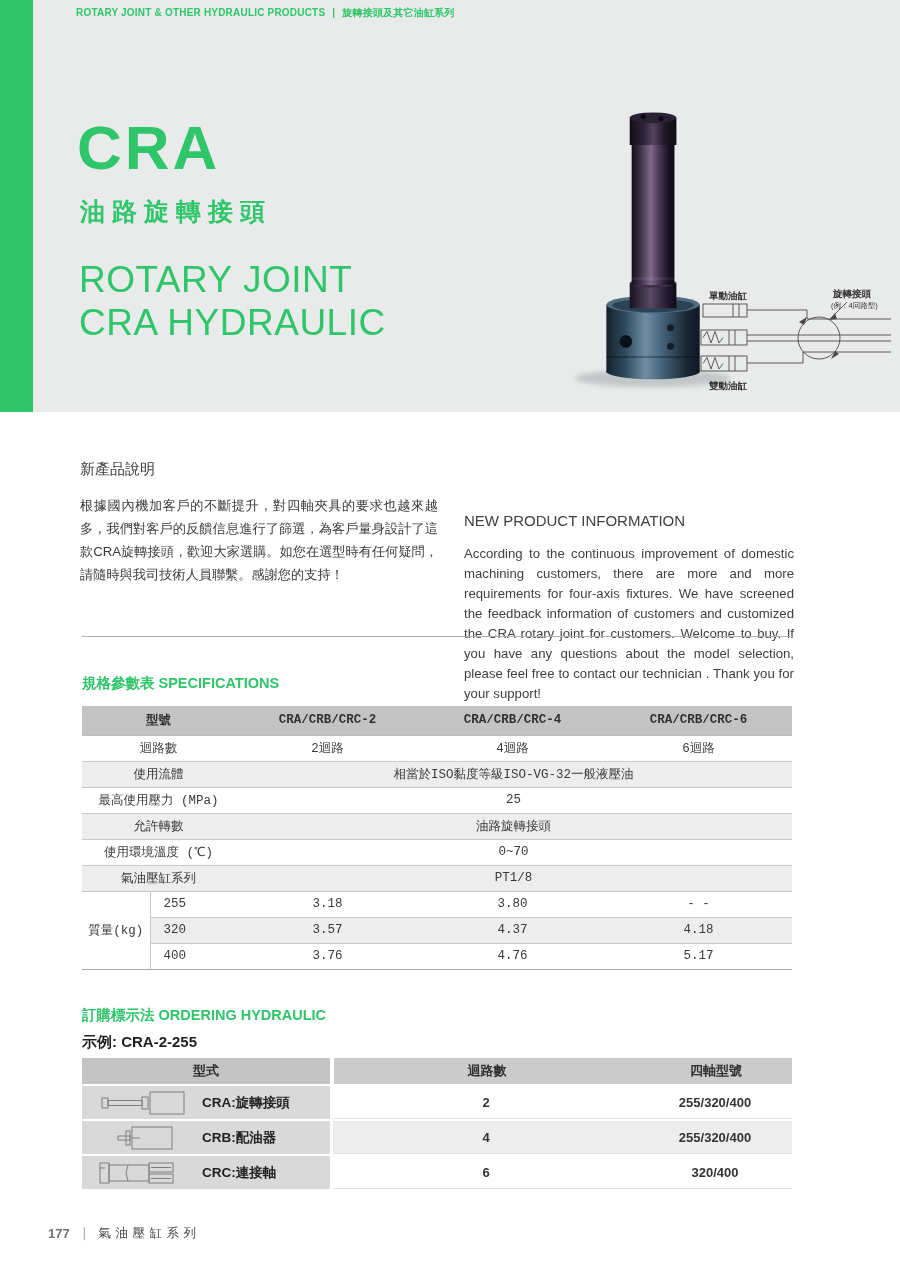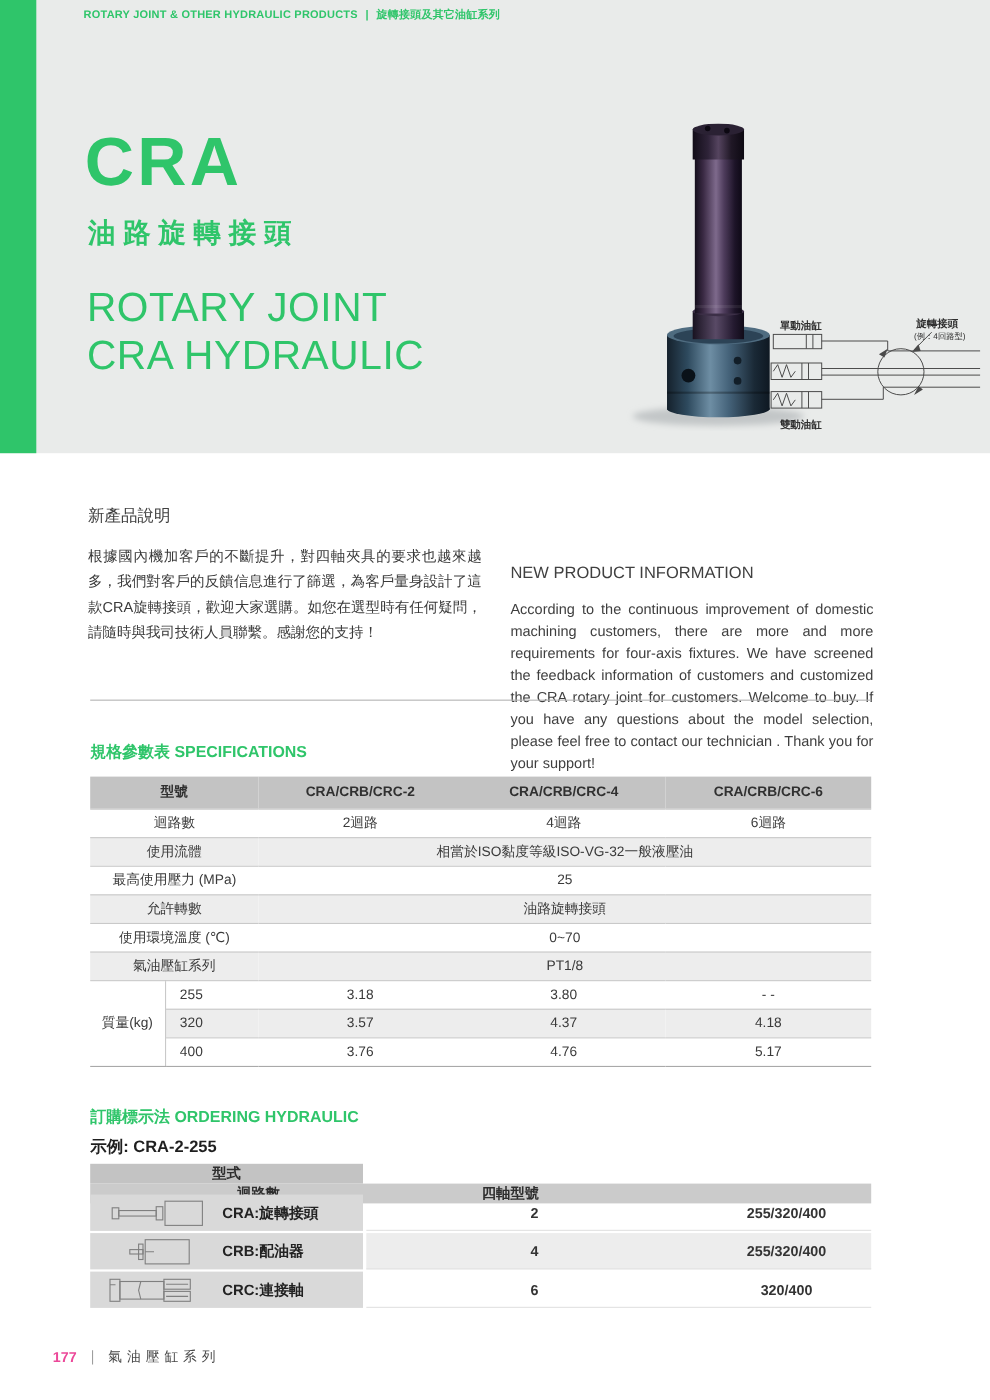--- a/index.html
+++ b/index.html
@@ -22,47 +22,47 @@
   
   .intro-zh { position:absolute; left:80px; top:460px; width:358px; }
   .intro-en { position:absolute; left:464px; top:476px; width:330px;margin-top:36px; }
   .intro-heading { font-size:15px; font-weight:normal; color:#404040; }
   .intro-zh .intro-body { margin-top:16px; font-size:13.2px; line-height:1.74; text-align:justify; color:#3a3a3a; }
   .intro-en .intro-body { margin-top:15px; font-size:13.2px; line-height:1.52; text-align:justify; color:#3f3f3f; }
   .section-divider { position:absolute; left:82px; top:636px; width:710px; height:0; border-top:1px solid #b3b3b3; }
   
   .spec-heading { position:absolute; left:82px; top:674px; font-size:14.5px; font-weight:bold; color:#2fc56a; }
   table.spec { position:absolute; left:82px; top:706px; width:710px; border-collapse:collapse; font-size:12.5px; color:#3a3a3a; table-layout:fixed; }
-  table.spec td { text-align:center; height:26px; padding:0 2px; border-bottom:1px solid #c9c9c9; }
+  table.spec td { text-align:center; height:26px; padding:0 2px; border-bottom:1px solid #c9c9c9;font-family:Liberation Mono, monospace; }
   table.spec tr.head td { height:29px; background:#c3c3c3; font-weight:bold; color:#303030; border-bottom:1px solid #bdbdbd; }
   table.spec tr.alt td { background:#ededed; }
   table.spec td.wlabel { background:#fff !important; border-right:1px solid #c9c9c9; border-bottom:1px solid #a9a9a9; }
   table.spec td.wsize { text-align:left; padding-left:13px; }
   table.spec tr.last td { border-bottom:1px solid #a9a9a9; }
   
   .ord-heading { position:absolute; left:82px; top:1006px; font-size:14.5px; font-weight:bold; color:#2fc56a; }
   .ord-example { position:absolute; left:82px; top:1033px; font-size:15px; font-weight:bold; color:#1f1f1f;text-align:right; }
   .ord-table { position:absolute; left:82px; top:1058px; width:710px; font-size:13px; color:#333; }
-  .ord-hrow { display:flex; height:26px; margin-bottom:2px;flex-direction:column; }
+  .ord-hrow { display:flex; height:26px; margin-bottom:2px; }
   .ord-htype { width:248px; margin-right:4px; background:#c3c3c3; font-weight:bold; color:#2e2e2e; display:flex; align-items:center; justify-content:center; }
   .ord-hright { flex:1; background:#cbcbcb; display:flex; font-weight:bold; color:#2e2e2e; }
   .ord-hcirc { width:306px; display:flex; align-items:center; justify-content:center; }
   .ord-hmodel { width:152px; display:flex; align-items:center; justify-content:center; }
   .ord-row { display:flex; height:33px; margin-top:2px; }
   .ord-type { width:248px; margin-right:3px; background:#d9d9d9; display:flex; align-items:center; padding-left:6px; }
   .ord-type .ticon { width:108px; height:28px; flex:none; }
   .ord-type .tlabel { font-weight:bold; font-size:13.5px; color:#222; margin-left:6px; white-space:nowrap; }
   .ord-cells { flex:1; display:flex; border-bottom:1px solid #e2e2e2; }
   .ord-row.alt .ord-cells { background:#ededed; }
   .oc-circ { width:306px; display:flex; align-items:center; justify-content:center; font-weight:600; }
   .oc-model { width:152px; display:flex; align-items:center; justify-content:center; font-weight:600; }
   .ticon rect, .ticon line, .ticon polyline { stroke:#7f7f7f; fill:none; stroke-width:1; }
   
   .footer { position:absolute; left:48px; top:1224px; font-size:13px; display:flex; align-items:center; }
-  .footer .pagenum { color:#ec4899; font-weight:bold; }
+  .footer .pagenum { color:#737373; font-weight:bold; }
   .footer .fsep { color:#8a8a8a; margin:0 8px; font-weight:400; }
   .footer .series { color:#474747; font-size:12.5px; letter-spacing:4.5px; }
 </style>
 </head>
 <body>
 
 <div class="hero">
   <div class="green-bar"></div>
 
   <div class="header-bar">

